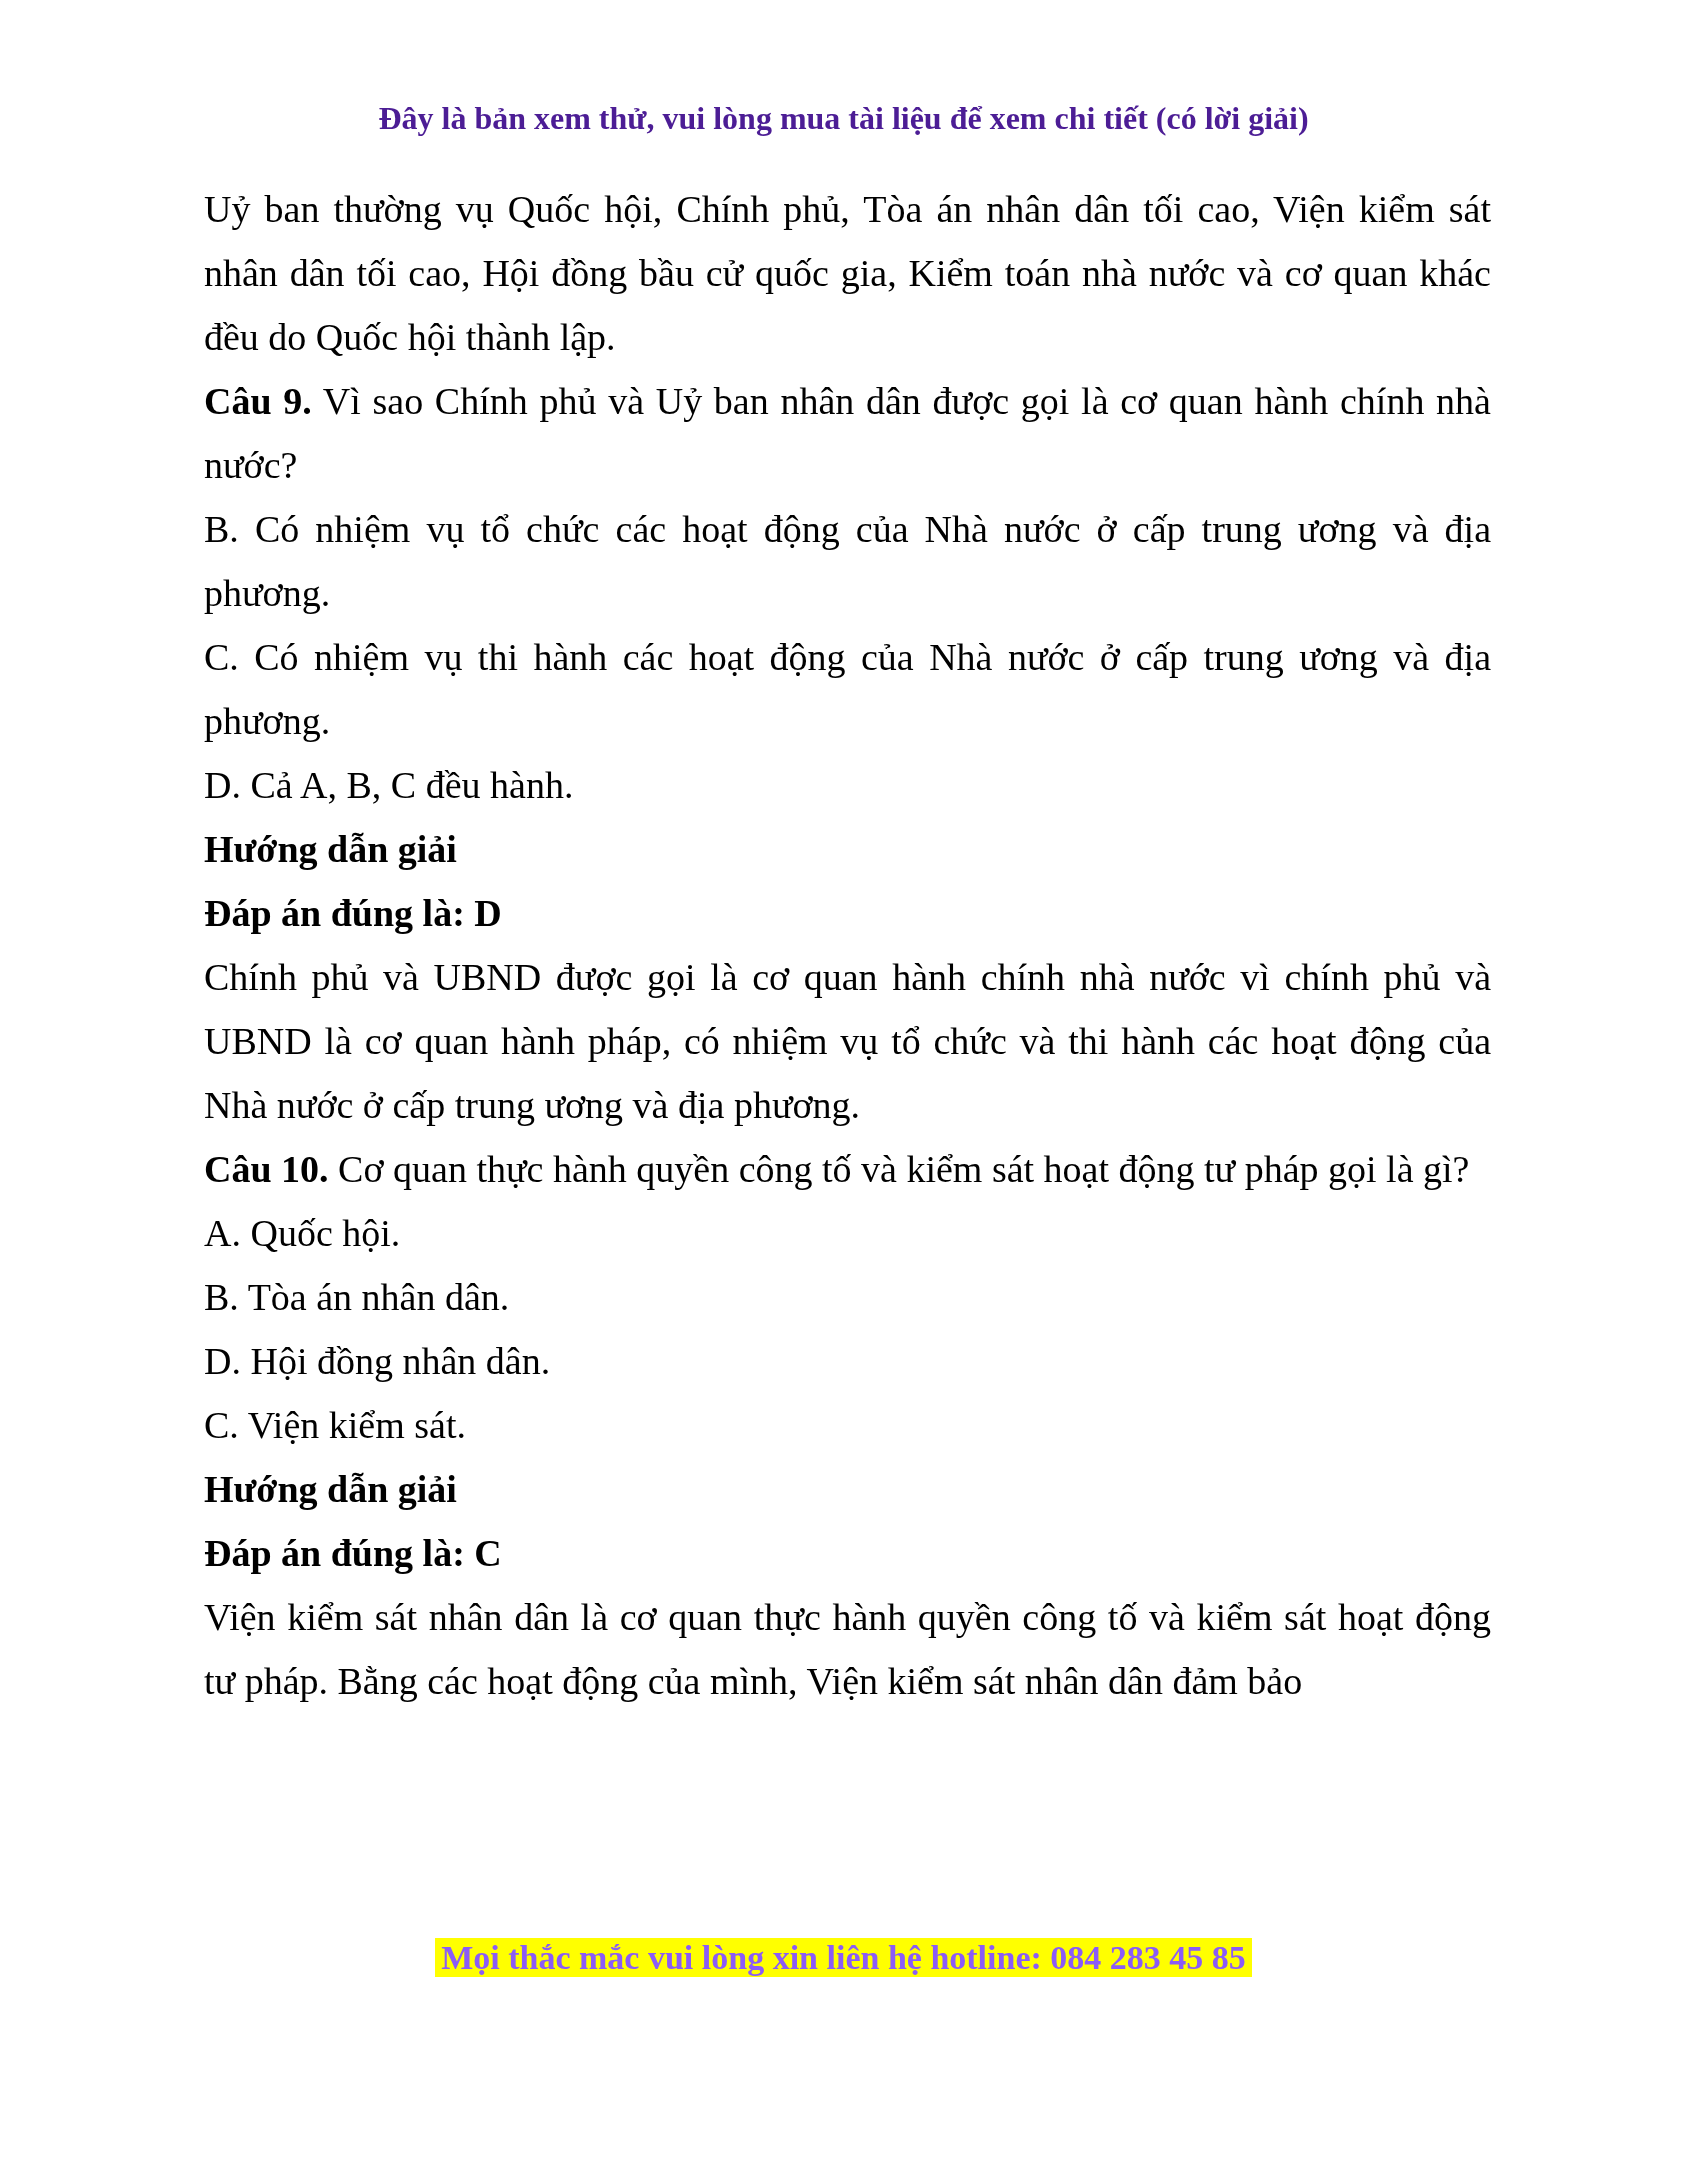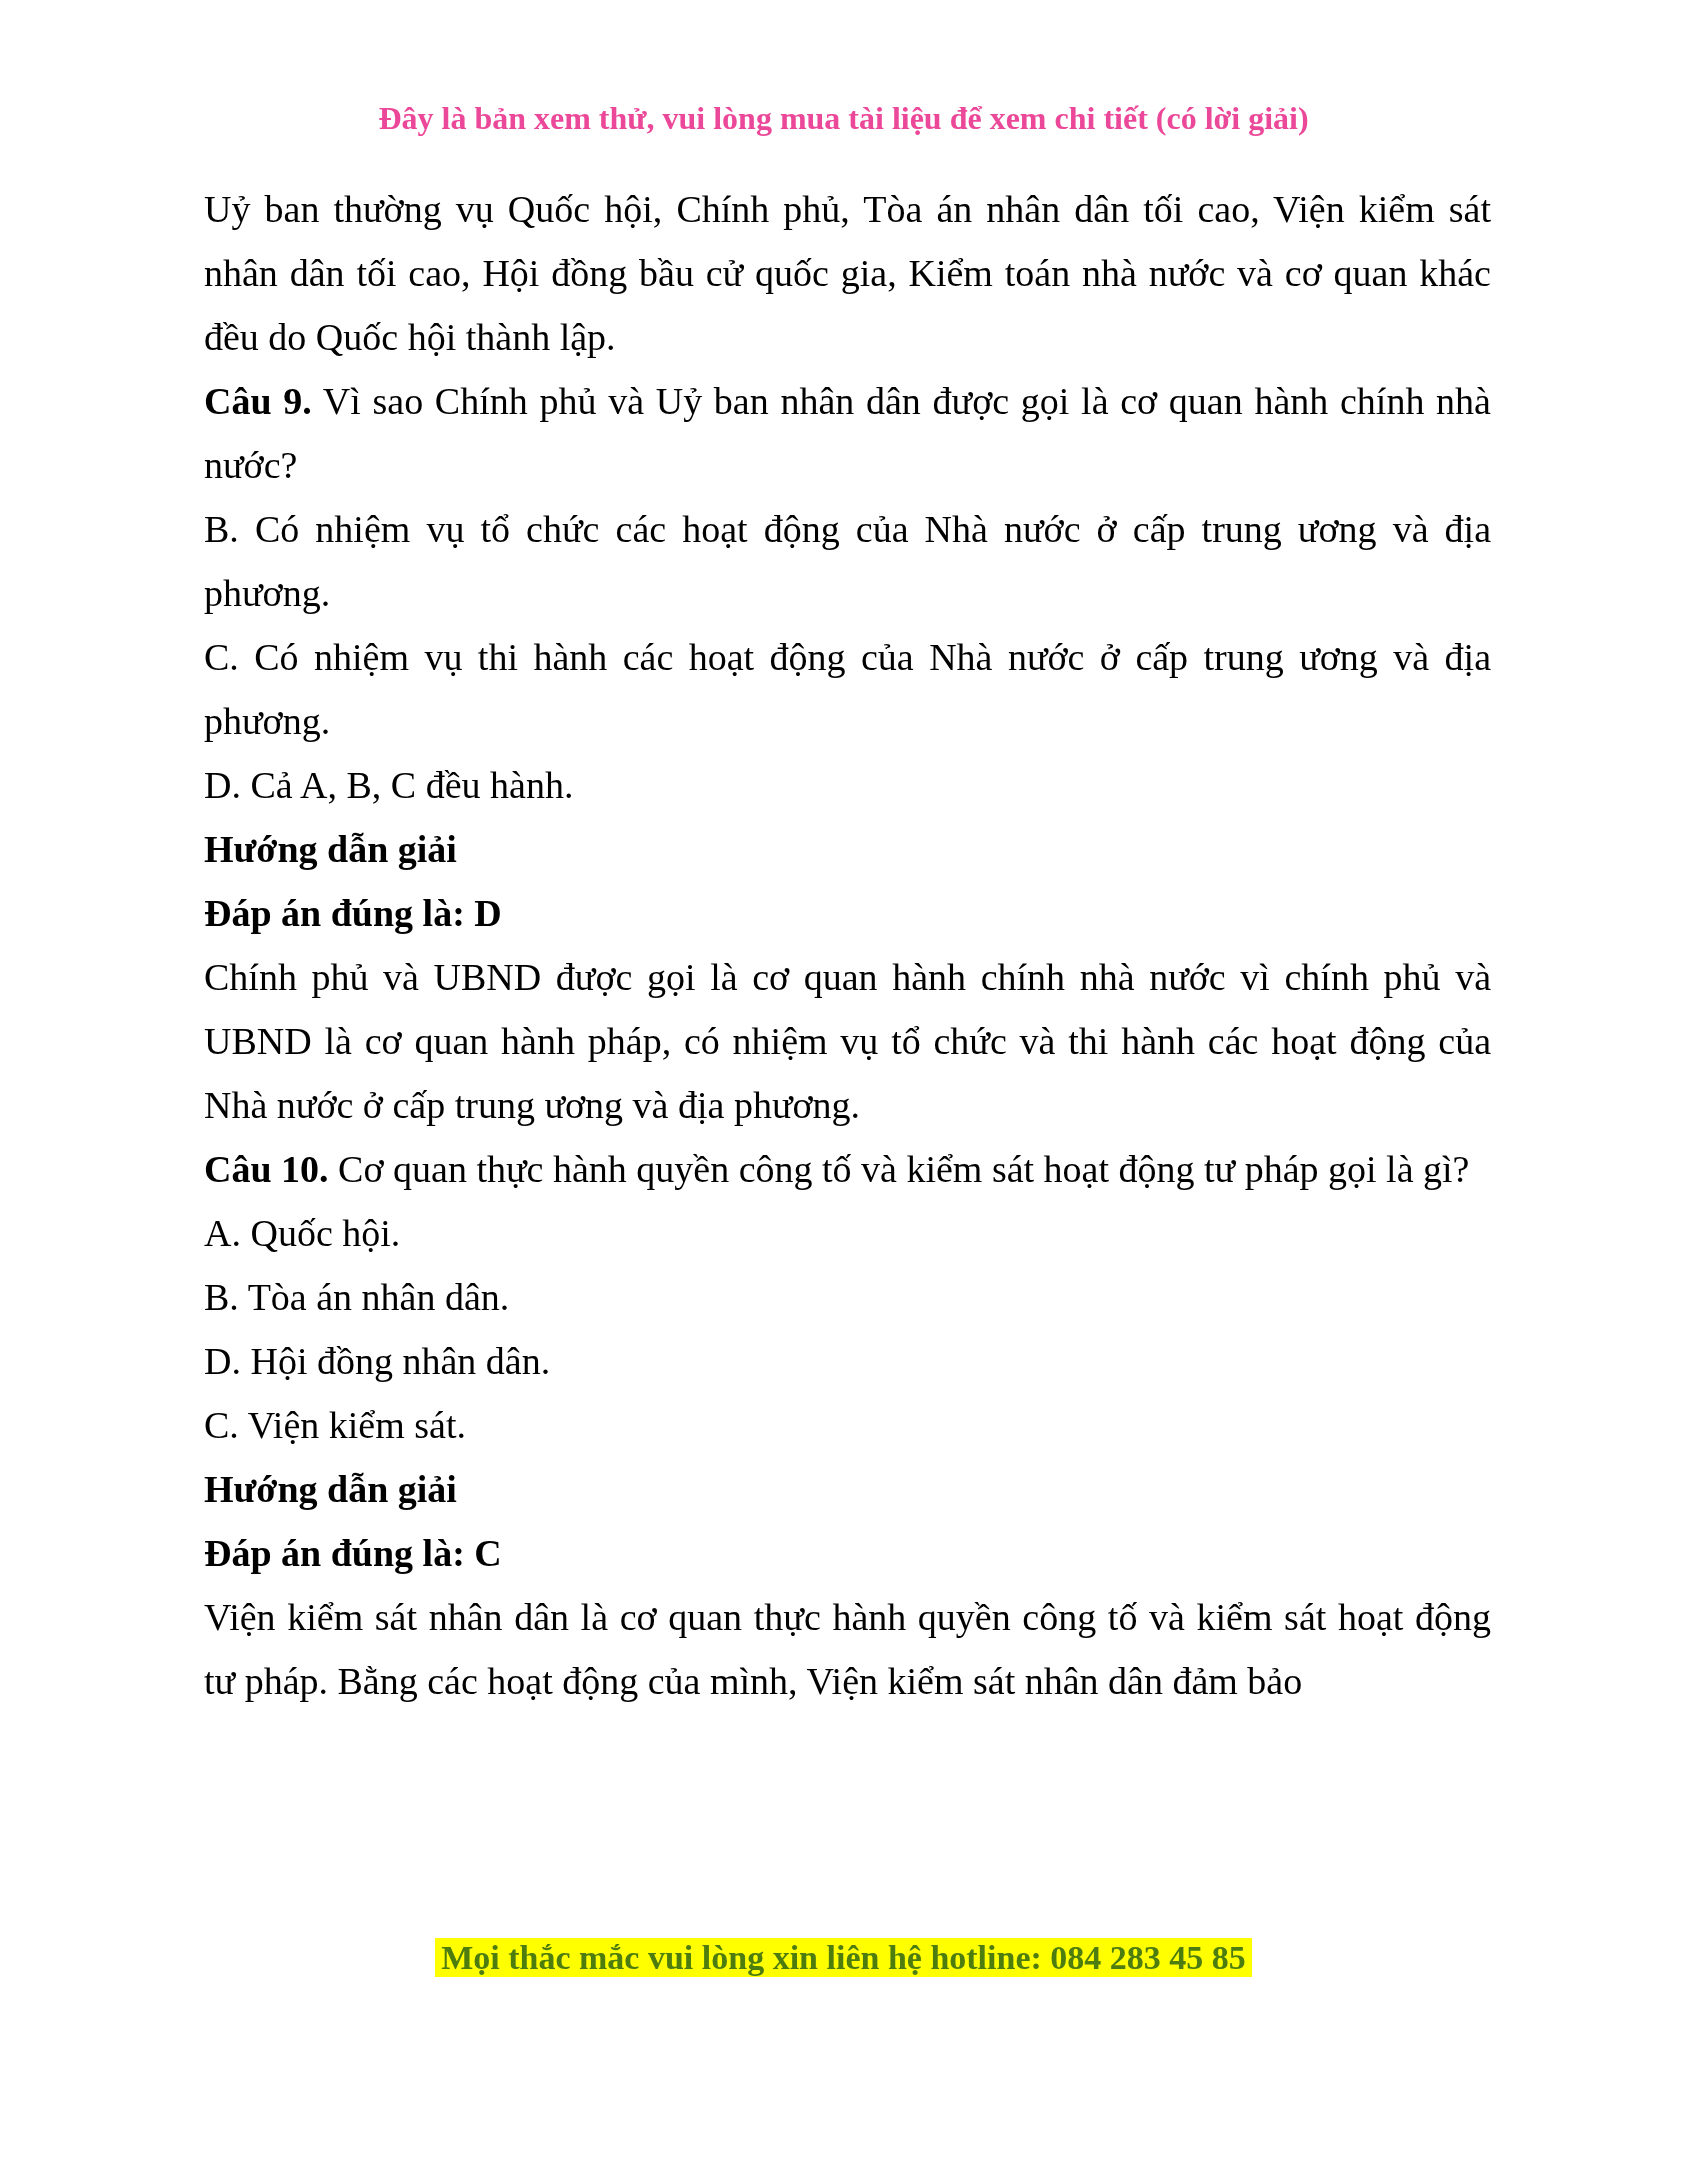--- a/index.html
+++ b/index.html
@@ -19,21 +19,21 @@
     position: absolute;
     inset: 0;
     background: #ffffff;
   }
   .header-notice {
     position: absolute;
     top: 98px;
     left: 0;
     width: 100%;
     text-align: center;
-    color: #ec4899;
+    color: #4c1d95;
     font-weight: bold;
     font-size: 32px;
     line-height: 40px;
   }
   .content {
     position: absolute;
     top: 177px;
     left: 204px;
     width: 1287px;
     font-size: 38px;
@@ -52,21 +52,21 @@
     top: 1937px;
     left: 0;
     width: 100%;
     text-align: center;
     font-size: 34px;
     font-weight: bold;
     line-height: 42px;
   }
   .footer-notice .highlight {
     background: #ffff00;
-    color: #4d7c0f;
+    color: #8b5cf6;
     padding: 1.3px 6.6px;
   }
 </style>
 </head>
 <body>
 
 <div class="page">
 
   <div class="header-notice">Đây là bản xem thử, vui lòng mua tài liệu để xem chi tiết (có lời giải)</div>
 

